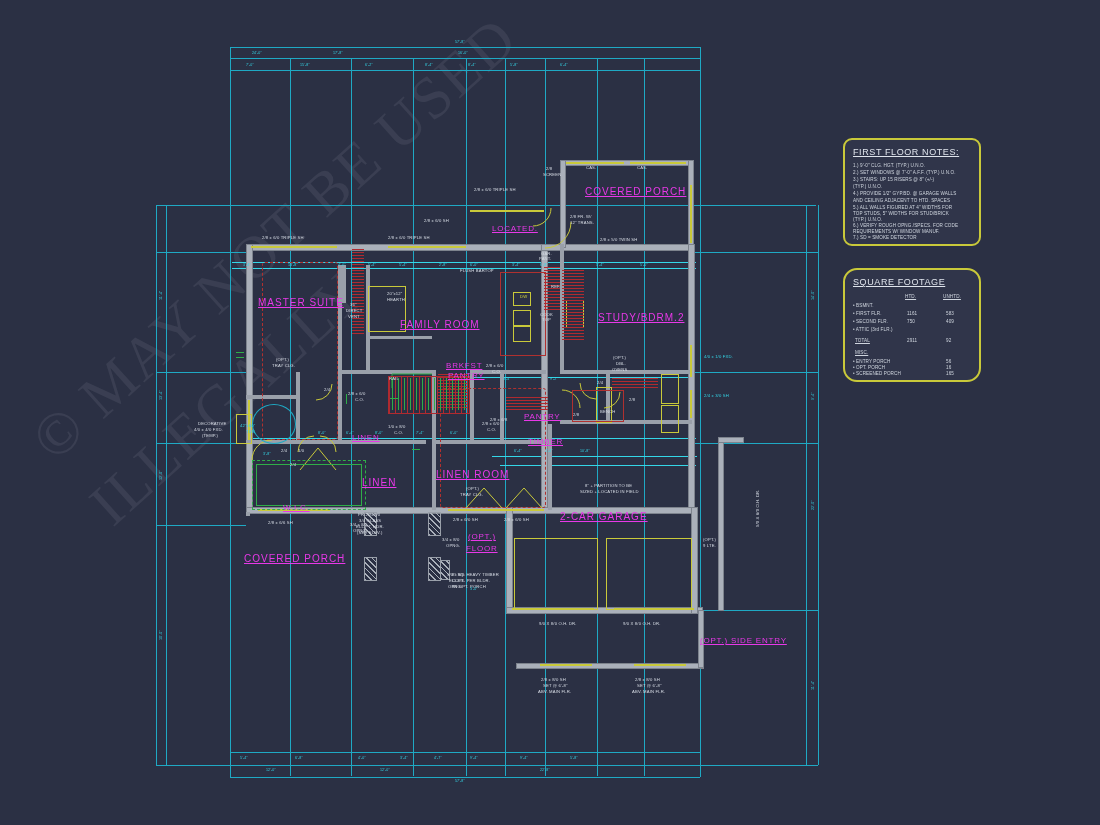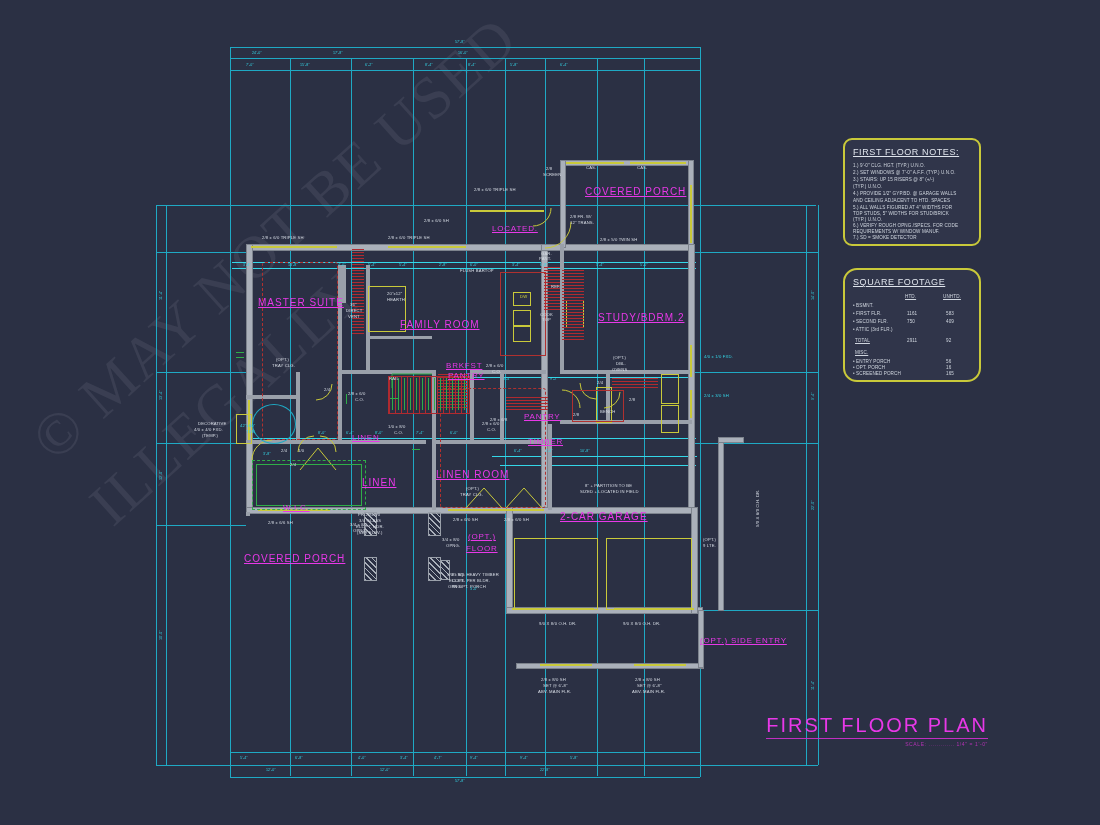--- a/index.html
+++ b/index.html
@@ -468,19 +468,14 @@
       <div class="t cyan dim" style="left: 375px; top: 432px;">8'-0"</div>
       <div class="t cyan dim" style="left: 416px; top: 432px;">7'-4"</div>
       <div class="t cyan dim" style="left: 450px; top: 432px;">6'-0"</div>
       <div class="t cyan dim" style="left: 514px; top: 450px;">6'-4"</div>
       <div class="t cyan dim" style="left: 545px; top: 450px;">2'-4"</div>
       <div class="t cyan dim" style="left: 580px; top: 450px;">10'-8"</div>
       <div class="t cyan dim" style="left: 263px; top: 453px;">3'-8"</div>
       <div class="t cyan dim" style="left: 470px; top: 588px;">3'-0"</div>
     </div>
 
-  <div id="title">
-    <div class="main">FIRST FLOOR PLAN</div>
-    <div class="rule"></div>
-    <div class="sc">SCALE: ............. 1/4" = 1'-0"</div>
-  </div>
 
 </div>
 
 </body></html>

